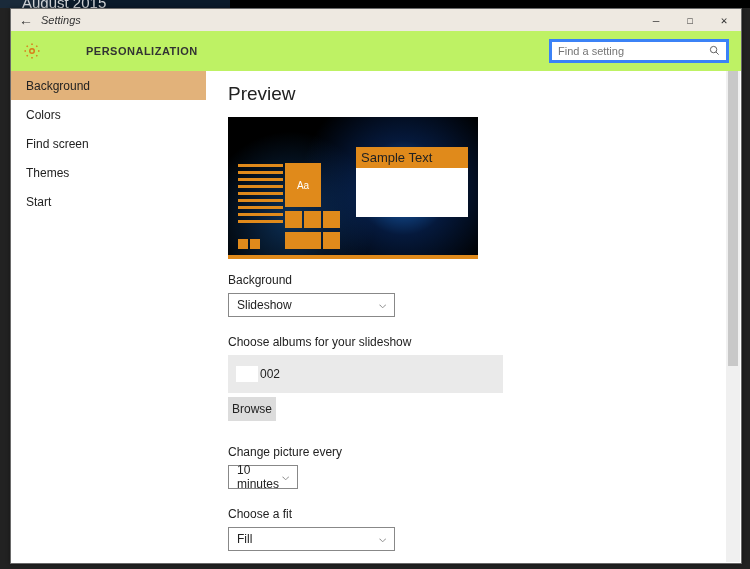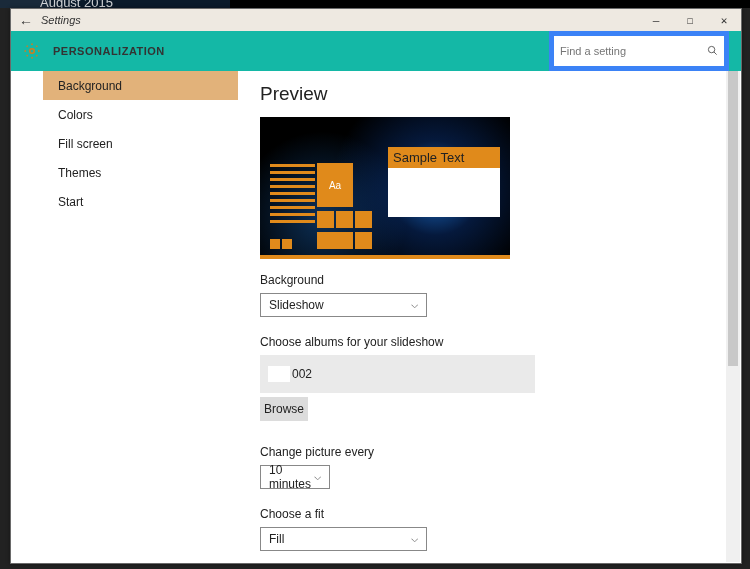--- a/index.html
+++ b/index.html
@@ -1,37 +1,37 @@
 <!DOCTYPE html>
 <html><head>
 <meta charset="utf-8">
 <style>
   * { box-sizing: border-box; margin: 0; padding: 0; font-family: "Segoe UI", Arial, sans-serif; }
   body { background: #222; width: 750px; height: 569px; overflow: hidden; position: relative; }
 
-  .taskbar-hint { position: absolute; top: 0; left: 0; width: 750px; height: 8px; background: linear-gradient(90deg,#1a2a3a 0,#1a2a3a 50px,#0a1a2a 50px,#0a1a2a 230px,#000 230px,#000 100%); color:#fff; font-size:13px; padding-left:40px; line-height:6px; overflow:hidden;}
+  .taskbar-hint { position: absolute; top: 0; left: 0; width: 750px; height: 8px; background: linear-gradient(90deg,#1a2a3a 0,#1a2a3a 50px,#0a1a2a 50px,#0a1a2a 230px,#000 230px,#000 100%); color:#fff; font-size:15px; padding-left:22px; line-height:6px; overflow:hidden;}
   .taskbar-hint span{opacity:.8;}
 
   .window { position: absolute; top: 8px; left: 10px; width: 732px; height: 556px; background: #fff; border: 1px solid #6a6a6a; display: flex; flex-direction: column; box-shadow: 0 0 4px rgba(0,0,0,.4);}
   
   .titlebar { height: 22px; background: #eee9e1; display: flex; align-items: center; font-size: 11px; color:#333;}
   .titlebar .back { width: 30px; text-align: center; font-size: 14px; cursor: pointer;}
   .titlebar .title { flex: 0 0 auto; font-style: italic; }
   .titlebar .spacer { flex: 1; }
   .titlebar .btn { width: 34px; height: 22px; display:flex; align-items:center; justify-content:center; font-size:11px; font-family: monospace; cursor:pointer;}
 
-  .header { height: 40px; background: #14b8a6; display: flex; align-items: center; padding: 0 12px; }
+  .header { height: 40px; background: #bef264; display: flex; align-items: center; padding: 0 12px; gap: 33px; }
   .gear { width: 18px; height:18px; color:#d97a1a; display:flex; align-items:center; justify-content:center;}
   .header-title { font-size: 11px; font-weight: 600; letter-spacing:.5px; color:#333; margin-left: 12px;}
   .header .spacer{flex:1;}
-  .search { width: 180px; height: 40px; border:5px solid #3b82f6; background:#fff; display:flex; align-items:center; padding:0 6px; font-size:11px; color:#777;}
+  .search { width: 180px; height: 24px; border:3px solid #3b82f6; background:#fff; display:flex; align-items:center; padding:0 6px; font-size:11px; color:#777;}
   .search input{ border:none; outline:none; flex:1; font-size:11px; color:#333; background:transparent;}
   .search .sicon{ font-size:11px; color:#555;}
 
-  .body { flex:1; display:flex; overflow:hidden; background:#fff;padding-left:32px;}
+  .body { flex:1; display:flex; overflow:hidden; background:#fff;}
   .sidebar { width: 195px; background:#fff; }
   .side-item { height:29px; display:flex; align-items:center; padding:0 15px; font-size:12px; color:#222; cursor:pointer;}
   .side-item.active { background:#e2b27a; }
   
   .main { flex:1; padding: 12px 22px; overflow:auto; }
   .main h1 { font-size: 19px; font-weight:400; color:#222; margin-bottom: 12px;}
   
   .preview { width: 250px; height: 142px; background:#000; position:relative; margin-bottom: 14px; overflow:hidden;}
   .preview .glow{ position:absolute; inset:0; background: radial-gradient(circle at 70% 50%, rgba(30,120,220,.9) 0, rgba(10,50,120,.5) 25%, rgba(0,0,0,0) 55%), radial-gradient(circle at 25% 70%, rgba(30,120,220,.4) 0, rgba(0,0,0,0) 40%);}
   .preview .tbar{ position:absolute; bottom:0; left:0; right:0; height:4px; background:#e08a1b;}
@@ -99,21 +99,21 @@
 
   <div class="body">
     <div class="sidebar">
       <div class="side-item active">
           <span>Background</span>
         </div>
       <div class="side-item">
           <span>Colors</span>
         </div>
       <div class="side-item">
-          <span>Fill screen</span>
+          <span>Find screen</span>
         </div>
       <div class="side-item">
           <span>Themes</span>
         </div>
       <div class="side-item">
           <span>Start</span>
         </div>
     </div>
 
     <div class="main">

